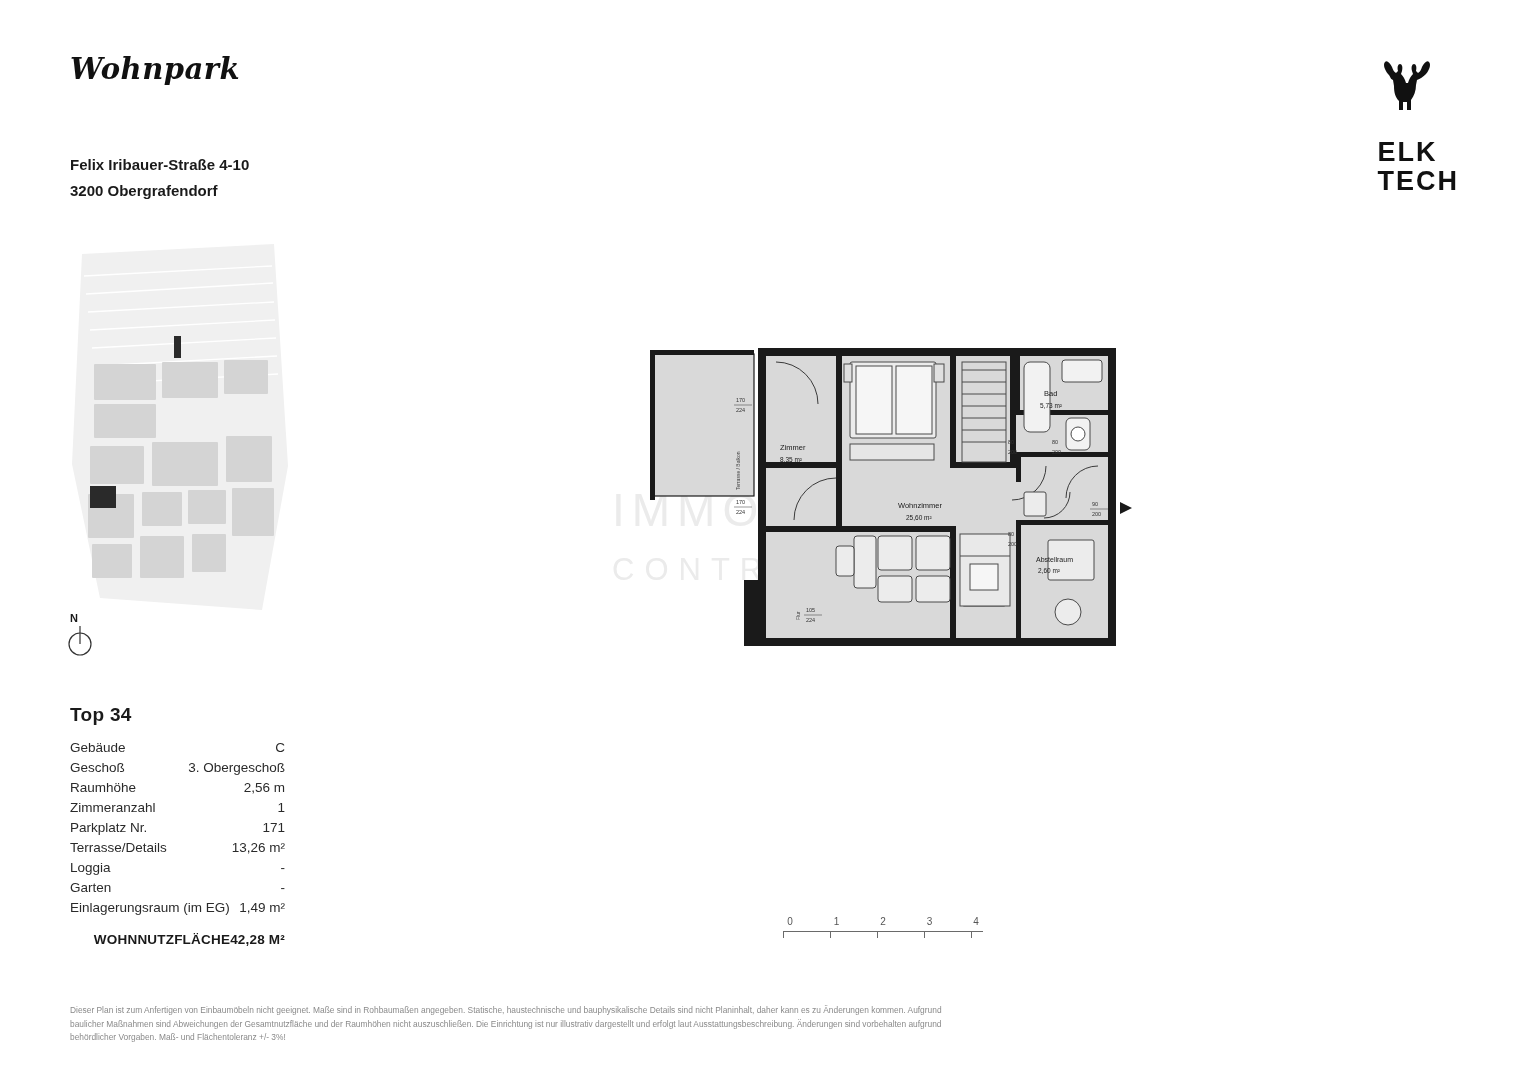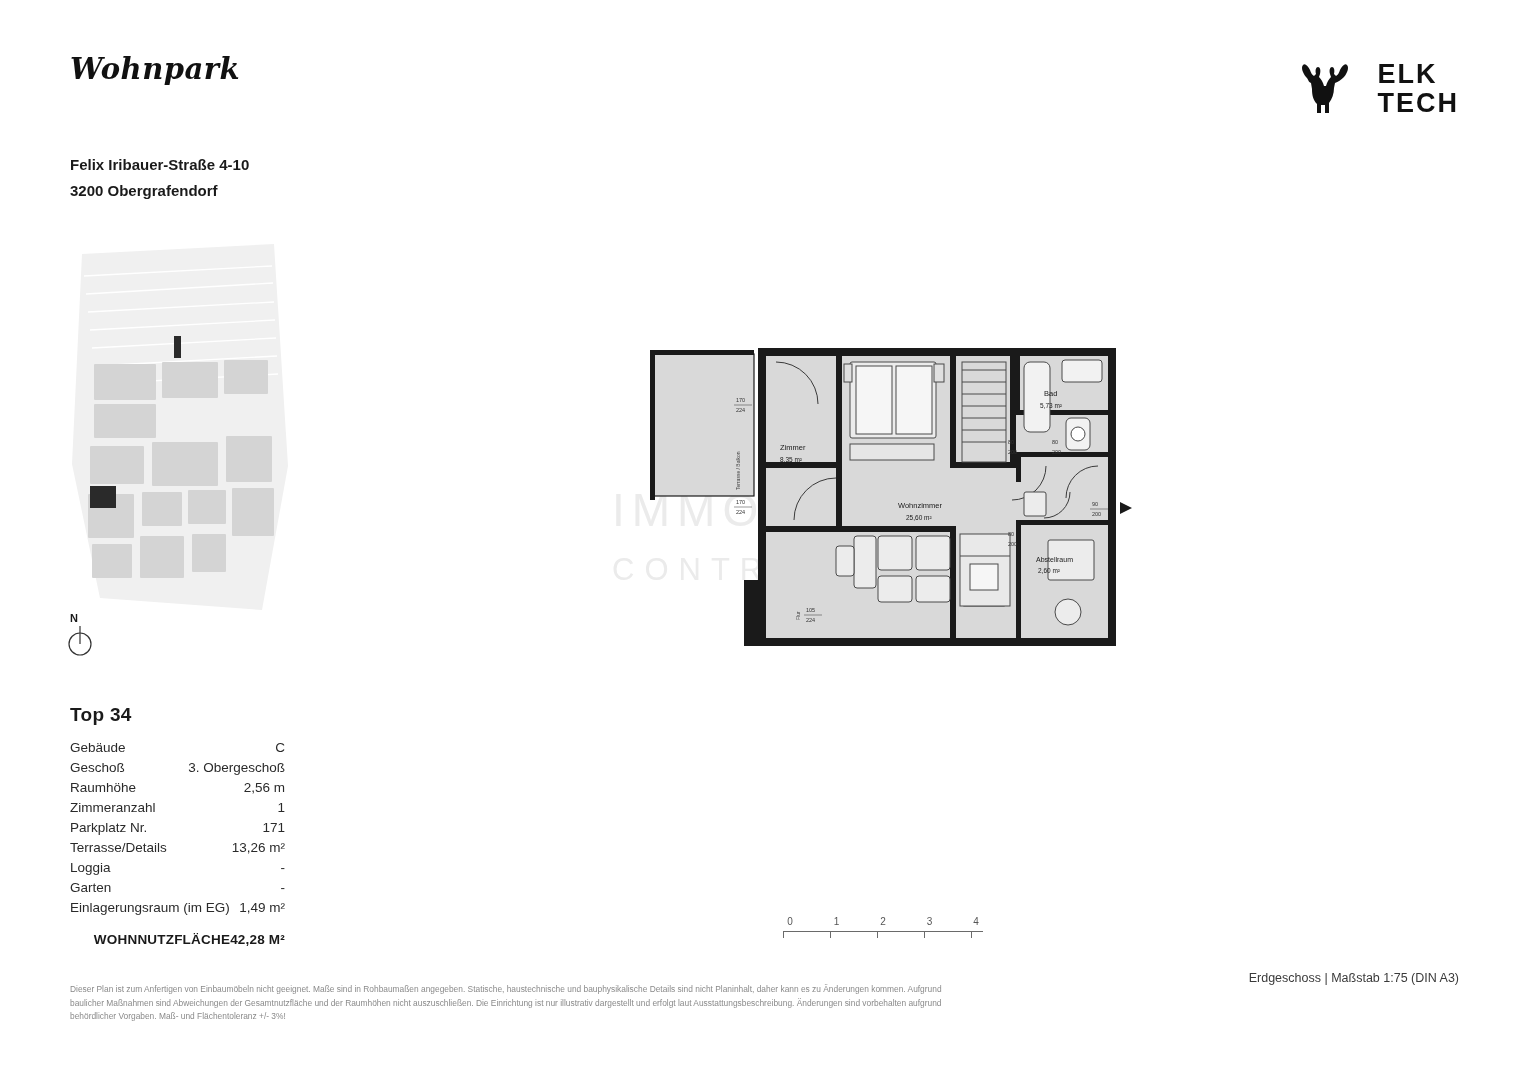--- a/index.html
+++ b/index.html
@@ -49,22 +49,22 @@
     line-height: 26px;
     color: #1a1a1a;
   }
 
   
   .elk-logo {
     position: absolute;
     right: 68px;
     top: 60px;
     display: flex;
-    align-items: center;
     gap: 26px;
+    flex-direction: column;
   }
   .elk-logo .elk-text {
     font-weight: bold;
     font-size: 27px;
     letter-spacing: 2px;
     line-height: 1.08;
     color: #111;
   }
 
   
@@ -125,21 +125,21 @@
     justify-content: flex-end;
     font-size: 13.5px;
     font-weight: bold;
     letter-spacing: 0.2px;
   }
 
   
   .disclaimer {
     position: absolute;
     left: 70px;
-    top: 983px;
+    top: 1004px;
     width: 880px;
     font-size: 8.4px;
     line-height: 13.5px;
     color: #8a8a8a;
   }
 
   
   .scalebar {
     position: absolute;
     left: 783px;
@@ -327,21 +327,20 @@
   <div class="ruler">
     <i style="left:0"></i>
       <i style="left:47px"></i>
       <i style="left:94px"></i>
       <i style="left:141px"></i>
       <i style="left:188px"></i>
   </div>
 </div>
 
 <div class="footer-right">
-  <div>Erdgeschoss | Maßstab 1:75 (DIN A3)</div>
 </div>
 
 <div class="watermark">
   <div class="wm1">IMMO</div>
   <div class="wm2">CONTRACT</div>
 </div>
 
 <div class="floorplan">
   <svg width="500" height="340" viewBox="0 0 500 340">
 

